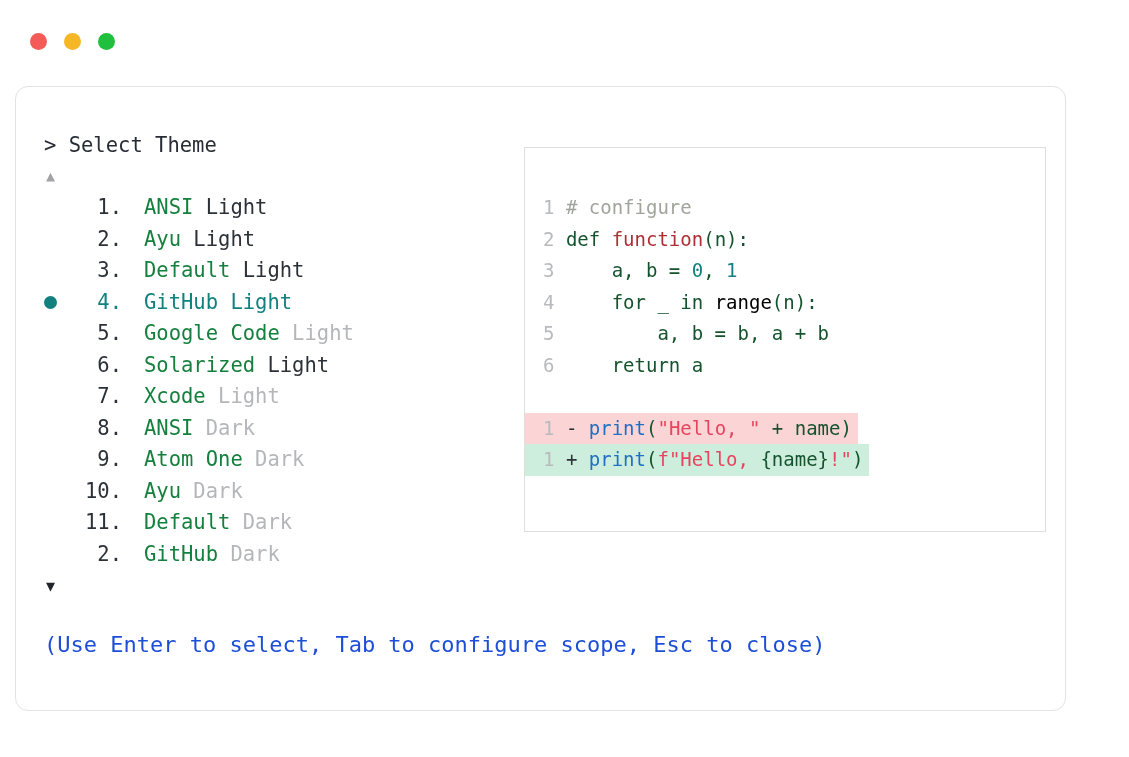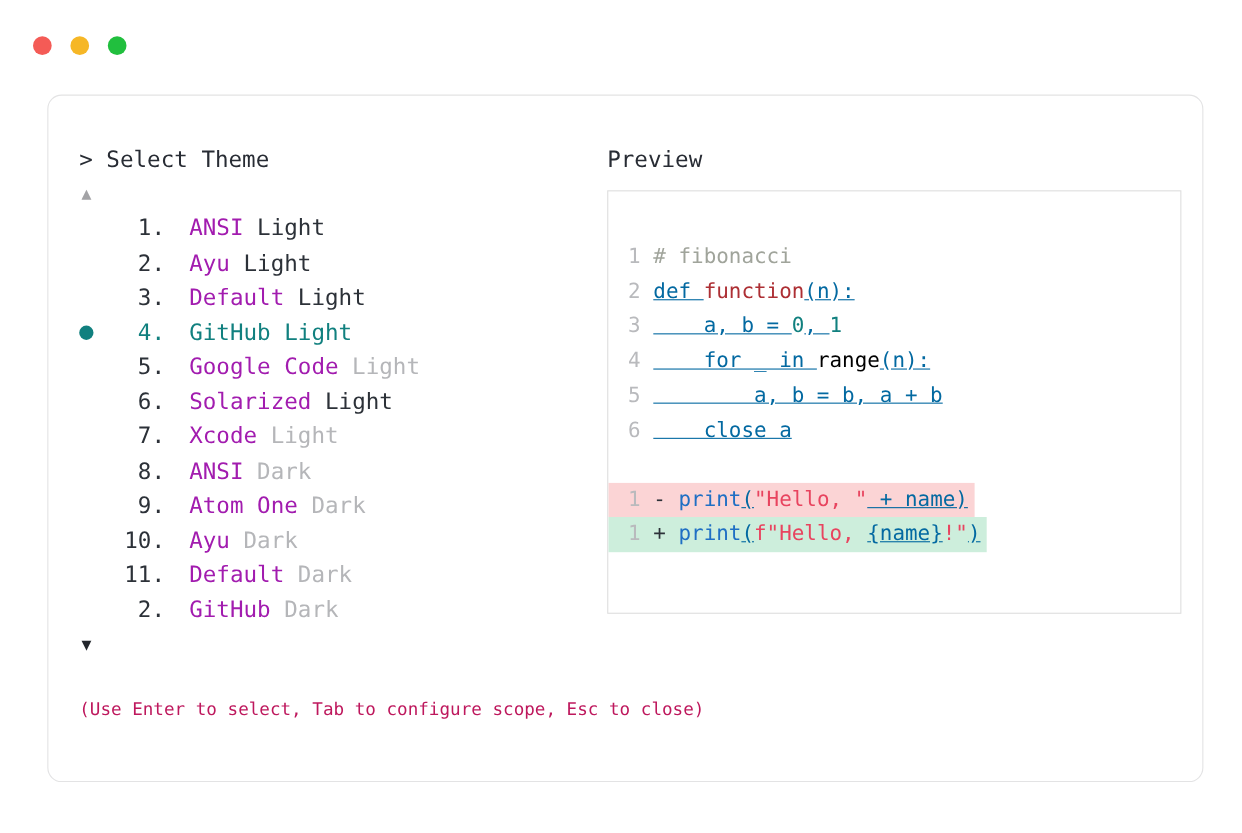--- a/index.html
+++ b/index.html
@@ -29,21 +29,21 @@
     height: 17px;
     border-radius: 50%;
   }
   .dot-red    { background: #f45b56; }
   .dot-yellow { background: #f6b726; }
   .dot-green  { background: #21bf3e; }
 
   
   .panel {
     position: absolute;
-    left: 43px;
+    left: 15px;
     top: 86px;
     width: 1051px;
     height: 625px;
     box-sizing: border-box;
     border: 1.5px solid #e3e3e4;
     border-radius: 13px;
     background: #ffffff;
   }
 
   
@@ -114,21 +114,21 @@
     display: none;
   }
   .theme-row.selected .bullet { display: block; }
   .idx {
     width: 46px;
     flex: 0 0 46px;
     text-align: right;
     color: #2c3138;
   }
   .idx-dot { width: 22px; flex: 0 0 22px; color: #2c3138; }
-  .name { color: #a21caf; }
+  .name { color: #15803d; }
   .variant { color: #2c3138; }
   .variant.muted { color: #b5b6b9; }
   .theme-row.selected .idx,
   .theme-row.selected .idx-dot,
   .theme-row.selected .name,
   .theme-row.selected .variant { color: #11807f; }
 
   
   .preview-box {
     margin-top: 15px;
@@ -155,39 +155,39 @@
     padding-left: 18px;
     padding-right: 6px;
   }
   .ln {
     color: #b9babd;
   }
   .gap { height: 31.5px; }
 
   
   .t-comment { color: #a0a49b; }
-  .t-plain   { color: #0369a1; text-decoration: underline; }
+  .t-plain   { color: #14532d; }
   .t-fn      { color: #ad2f34; }
   .t-num     { color: #11807f; }
   .t-builtin { color: #000000; }
   .t-call    { color: #1f6fc4; text-align: center; }
   .t-string  { color: #e8445f; }
   .t-sign    { color: #2c3138; }
 
   .bg-del { background: #fbd4d5; }
   .bg-add { background: #cdeedc; }
 
   
   .hint {
     position: absolute;
     left: 28px;
     top: 545px;
-    font-size: 16px;
+    font-size: 22px;
     line-height: 26px;
-    color: #be185d;
+    color: #1d4ed8;
     white-space: pre;
     text-align: right;
   }
 </style>
 </head>
 <body>
 
 <div class="titlebar">
   <span class="dot dot-red"></span>
   <span class="dot dot-yellow"></span>
@@ -211,29 +211,28 @@
           <div class="theme-row"><span class="bullet-cell"></span><span class="idx">8.</span><span class="idx-dot"> </span><span class="name">ANSI</span><span class="variant muted"> Dark</span></div>
           <div class="theme-row"><span class="bullet-cell"></span><span class="idx">9.</span><span class="idx-dot"> </span><span class="name">Atom One</span><span class="variant muted"> Dark</span></div>
           <div class="theme-row"><span class="bullet-cell"></span><span class="idx">10.</span><span class="idx-dot"> </span><span class="name">Ayu</span><span class="variant muted"> Dark</span></div>
           <div class="theme-row"><span class="bullet-cell"></span><span class="idx">11.</span><span class="idx-dot"> </span><span class="name">Default</span><span class="variant muted"> Dark</span></div>
           <div class="theme-row"><span class="bullet-cell"></span><span class="idx">2.</span><span class="idx-dot"> </span><span class="name">GitHub</span><span class="variant muted"> Dark</span></div>
         </div>
       <div class="arrow arrow-down">▼</div>
     </div>
 
     <div class="col-right">
-      <div class="heading">Preview</div>
       <div class="preview-box">
         <div class="code" id="code-block">
-            <div class="code-line"><span class="ln">1</span><span> </span><span class="t-comment"># fibonacci</span></div>
+            <div class="code-line"><span class="ln">1</span><span> </span><span class="t-comment"># configure</span></div>
             <div class="code-line"><span class="ln">2</span><span> </span><span class="t-plain">def </span><span class="t-fn">function</span><span class="t-plain">(n):</span></div>
             <div class="code-line"><span class="ln">3</span><span> </span><span class="t-plain">    a, b = </span><span class="t-num">0</span><span class="t-plain">, </span><span class="t-num">1</span></div>
             <div class="code-line"><span class="ln">4</span><span> </span><span class="t-plain">    for _ in </span><span class="t-builtin">range</span><span class="t-plain">(n):</span></div>
             <div class="code-line"><span class="ln">5</span><span> </span><span class="t-plain">        a, b = b, a + b</span></div>
-            <div class="code-line"><span class="ln">6</span><span> </span><span class="t-plain">    close a</span></div>
+            <div class="code-line"><span class="ln">6</span><span> </span><span class="t-plain">    return a</span></div>
             <div class="gap"></div>
             <div class="code-line diff"><span class="inner bg-del"><span class="ln">1</span><span class="t-sign"> - </span><span class="t-call">print</span><span class="t-plain">(</span><span class="t-string">"Hello, "</span><span class="t-plain"> + name)</span></span></div>
             <div class="code-line diff"><span class="inner bg-add"><span class="ln">1</span><span class="t-sign"> + </span><span class="t-call">print</span><span class="t-plain">(</span><span class="t-string">f"Hello, </span><span class="t-plain">{name}</span><span class="t-string">!"</span><span class="t-plain">)</span></span></div>
           </div>
       </div>
     </div>
 
   </div>
 
   <div class="hint">(Use Enter to select, Tab to configure scope, Esc to close)</div>

